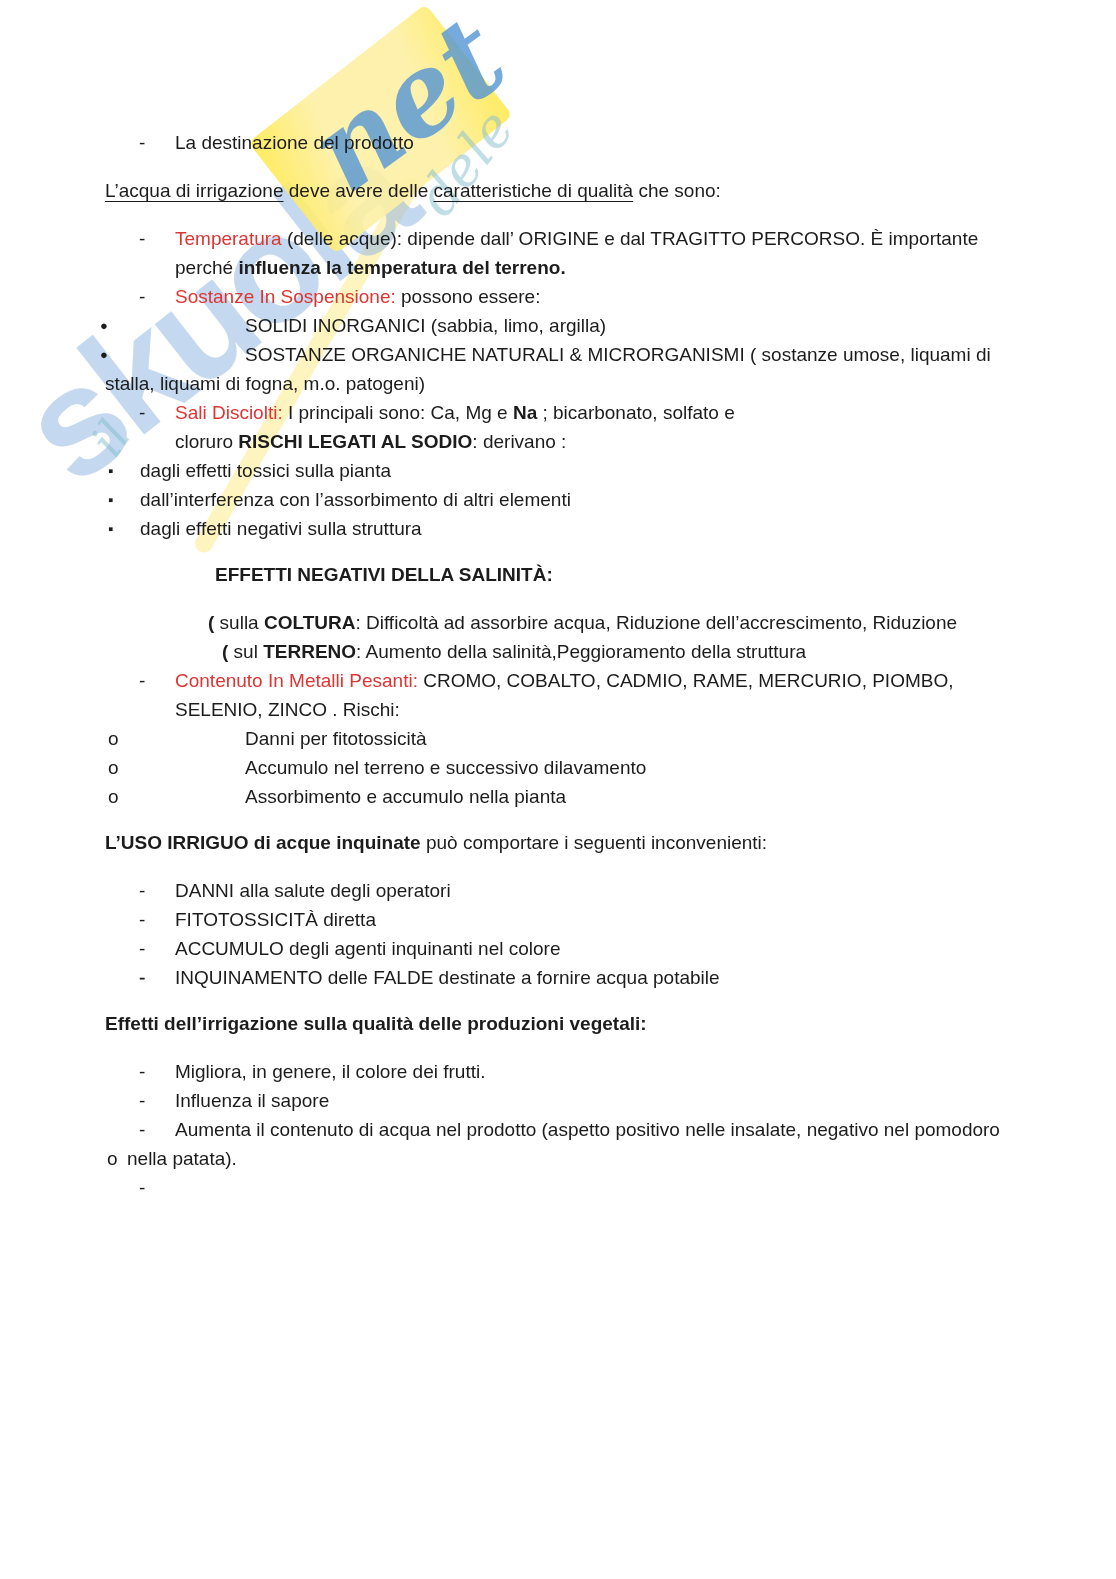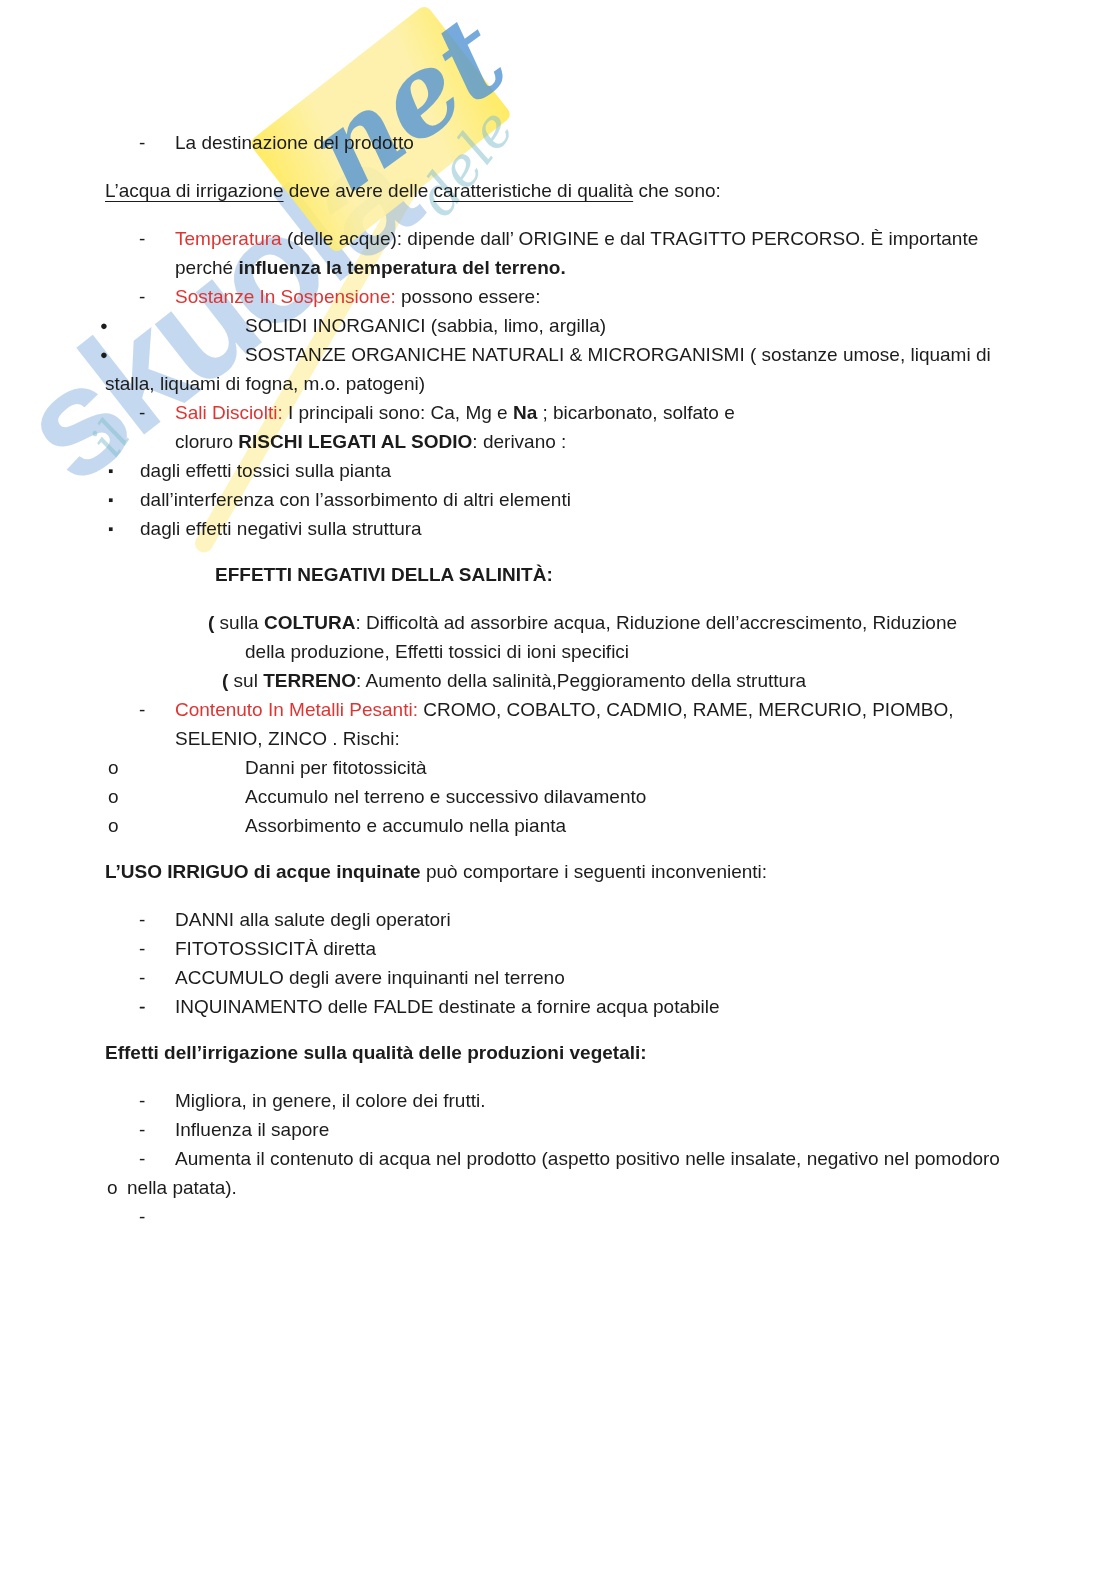--- a/index.html
+++ b/index.html
@@ -111,21 +111,20 @@
       <span class="marker">▪</span><span>dall’interferenza con l’assorbimento di altri elementi</span>
     </div>
     <div class="blk square-item gap-sm">
       <span class="marker">▪</span><span>dagli effetti negativi sulla struttura</span>
     </div>
 
     <div class="blk salin-heading gap">EFFETTI NEGATIVI DELLA SALINITÀ:</div>
 
     <div class="blk coltura">
       <span class="b">(</span><span> sulla </span><span class="b">COLTURA</span><span>: Difficoltà ad assorbire acqua, Riduzione dell’accrescimento, Riduzione</span><br>
-      <span>della produzione, Effetti tossici di ioni specifici</span>
     </div>
 
     <div class="blk terreno">
       <span class="b">(</span><span> sul </span><span class="b">TERRENO</span><span>: Aumento della salinità,Peggioramento della struttura</span>
     </div>
 
     <div class="blk dash-item">
       <span class="marker">-</span><span class="red">Contenuto In Metalli Pesanti:</span><span> CROMO, COBALTO, CADMIO, RAME, MERCURIO, PIOMBO,</span><br>
       <span>SELENIO, ZINCO . Rischi:</span>
     </div>
@@ -145,21 +144,21 @@
       <span class="b">L’USO IRRIGUO di acque inquinate</span><span> può comportare i seguenti inconvenienti:</span>
     </div>
 
     <div class="blk dash-item">
       <span class="marker">-</span><span>DANNI alla salute degli operatori</span>
     </div>
     <div class="blk dash-item">
       <span class="marker">-</span><span>FITOTOSSICITÀ diretta</span>
     </div>
     <div class="blk dash-item">
-      <span class="marker">-</span><span>ACCUMULO degli avere inquinanti nel terreno</span>
+      <span class="marker">-</span><span>ACCUMULO degli agenti inquinanti nel colore</span>
     </div>
     <div class="blk dash-item">
       <span class="marker">-</span>
     </div>
     <div class="blk dash-item gap-sm">
       <span class="marker">-</span><span>INQUINAMENTO delle FALDE destinate a fornire acqua potabile</span>
     </div>
 
     <div class="blk b gap">Effetti dell’irrigazione sulla qualità delle produzioni vegetali:</div>
 

